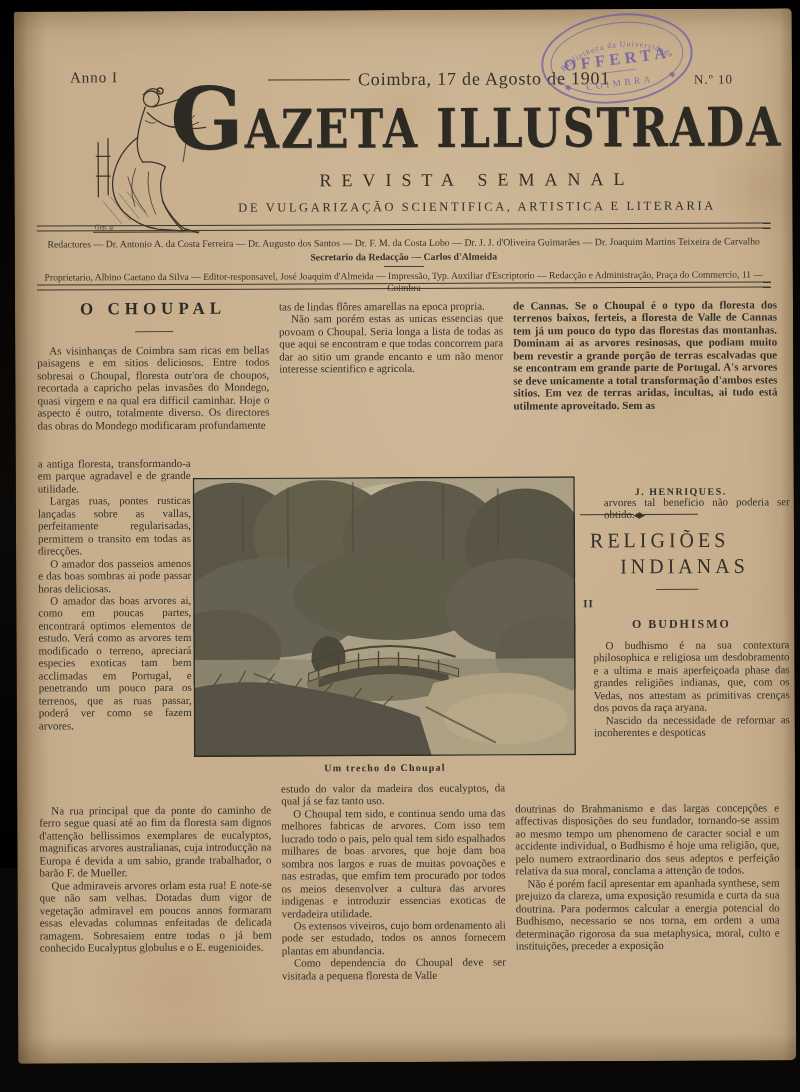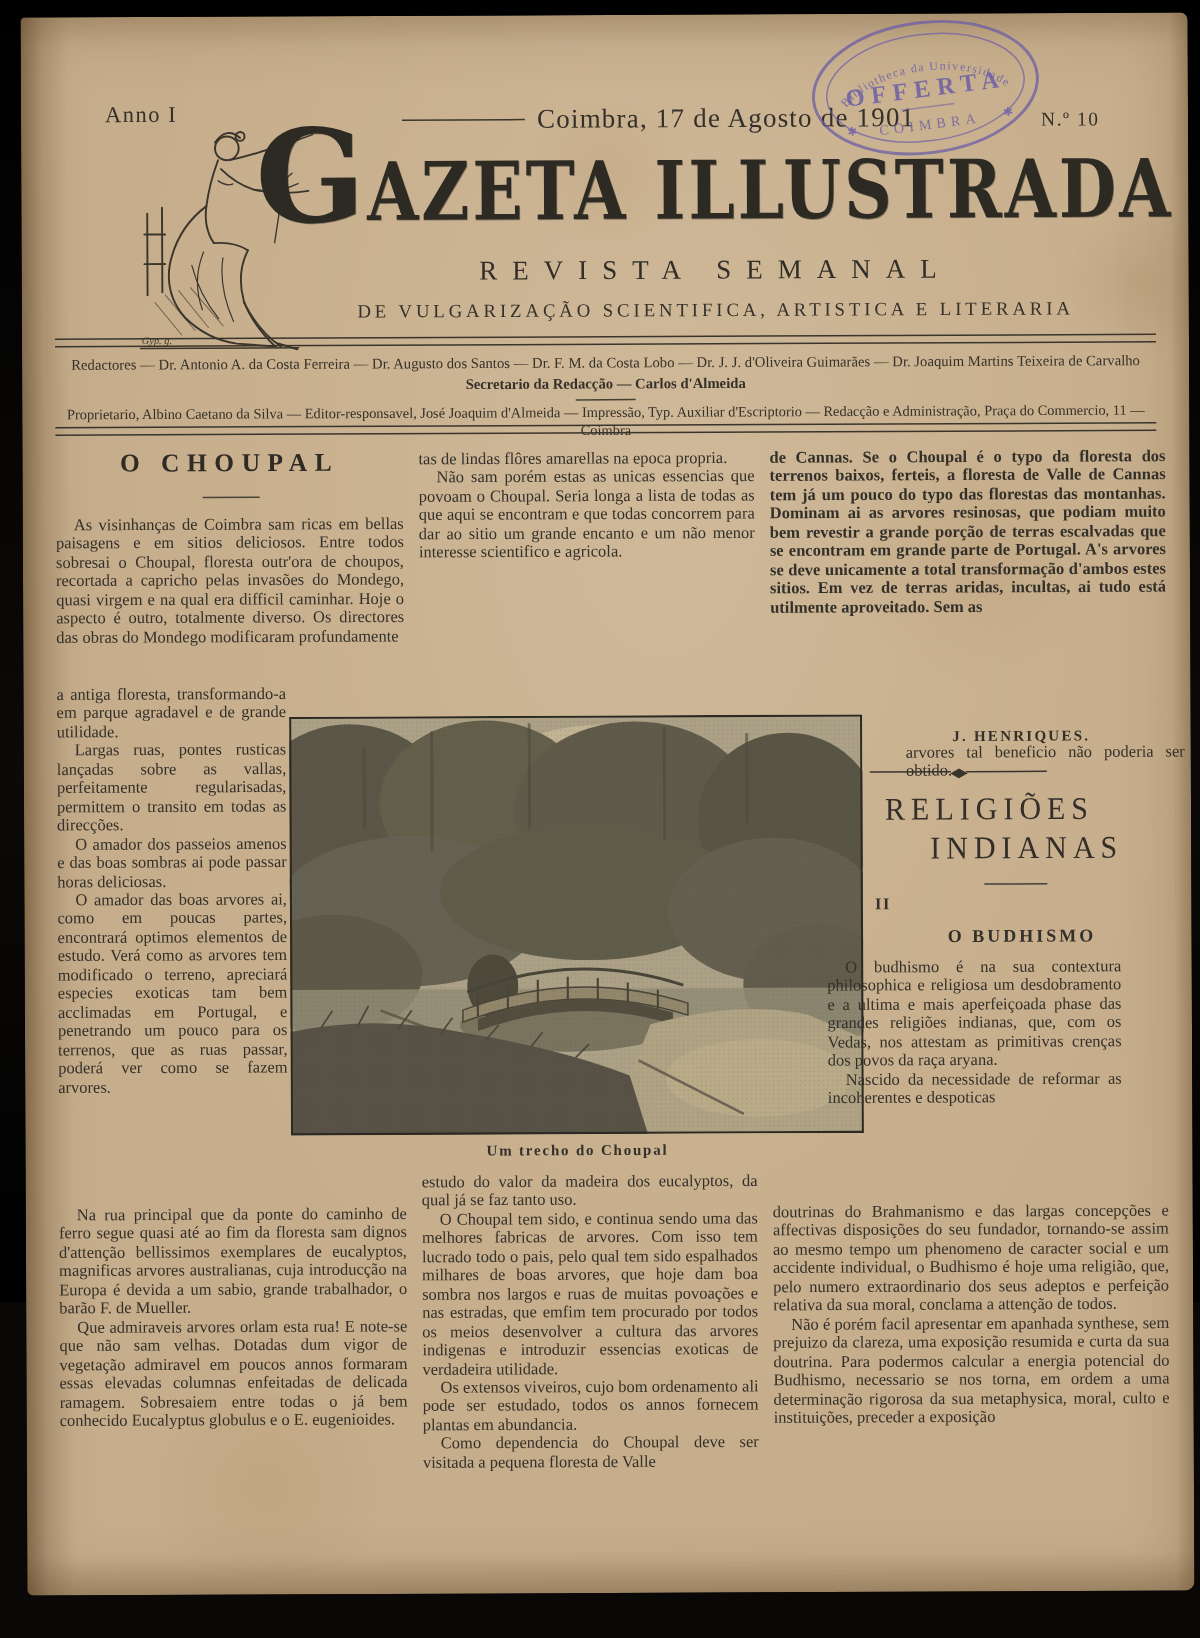--- a/index.html
+++ b/index.html
@@ -79,21 +79,21 @@
 
   .rtitle1{position:absolute;left:574px;top:520px;font-size:20px;letter-spacing:4px;
            color:#332f28;transform:scaleY(1.05);}
   .rtitle2{position:absolute;left:604px;top:546px;font-size:20px;letter-spacing:4px;
            color:#332f28;transform:scaleY(1.05);}
   .rrule{position:absolute;left:640px;top:580px;width:42px;border-top:1px solid #454035;}
   .rpart{position:absolute;left:567px;top:588px;width:196px;text-align:left;
          font-size:11px;letter-spacing:1px;font-weight:600;}
   .rsub{position:absolute;left:567px;top:608px;width:196px;text-align:center;
         font-size:12px;font-weight:700;letter-spacing:2px;}
-  .c3nar{left:535px;top:630px;width:196px;}
+  .c3nar{left:577px;top:630px;width:196px;}
   .c3low{left:498px;top:793px;width:264px;}
 
   
   .photo{position:absolute;left:177px;top:467px;width:382px;height:279px;}
   .photo svg{display:block;width:100%;height:100%;}
   .caption{position:absolute;left:177px;top:752px;width:382px;text-align:center;
            font-size:10px;font-weight:700;letter-spacing:1.2px;color:#34302a;}
 </style>
 </head>
 <body>

